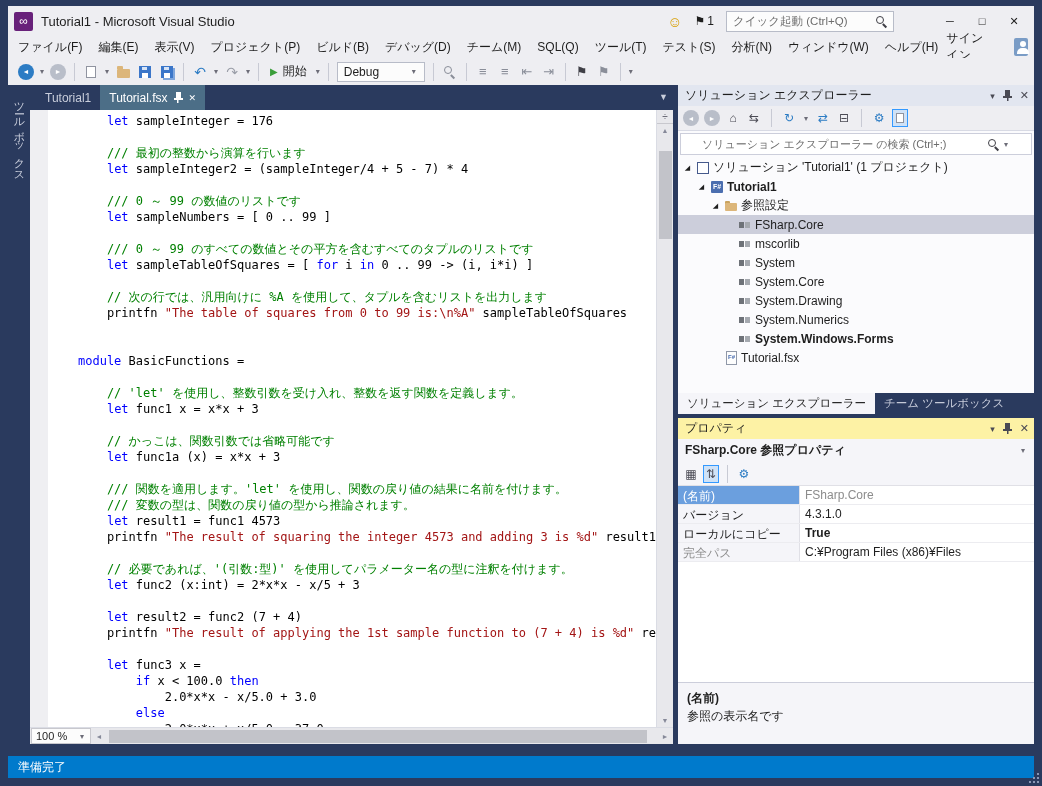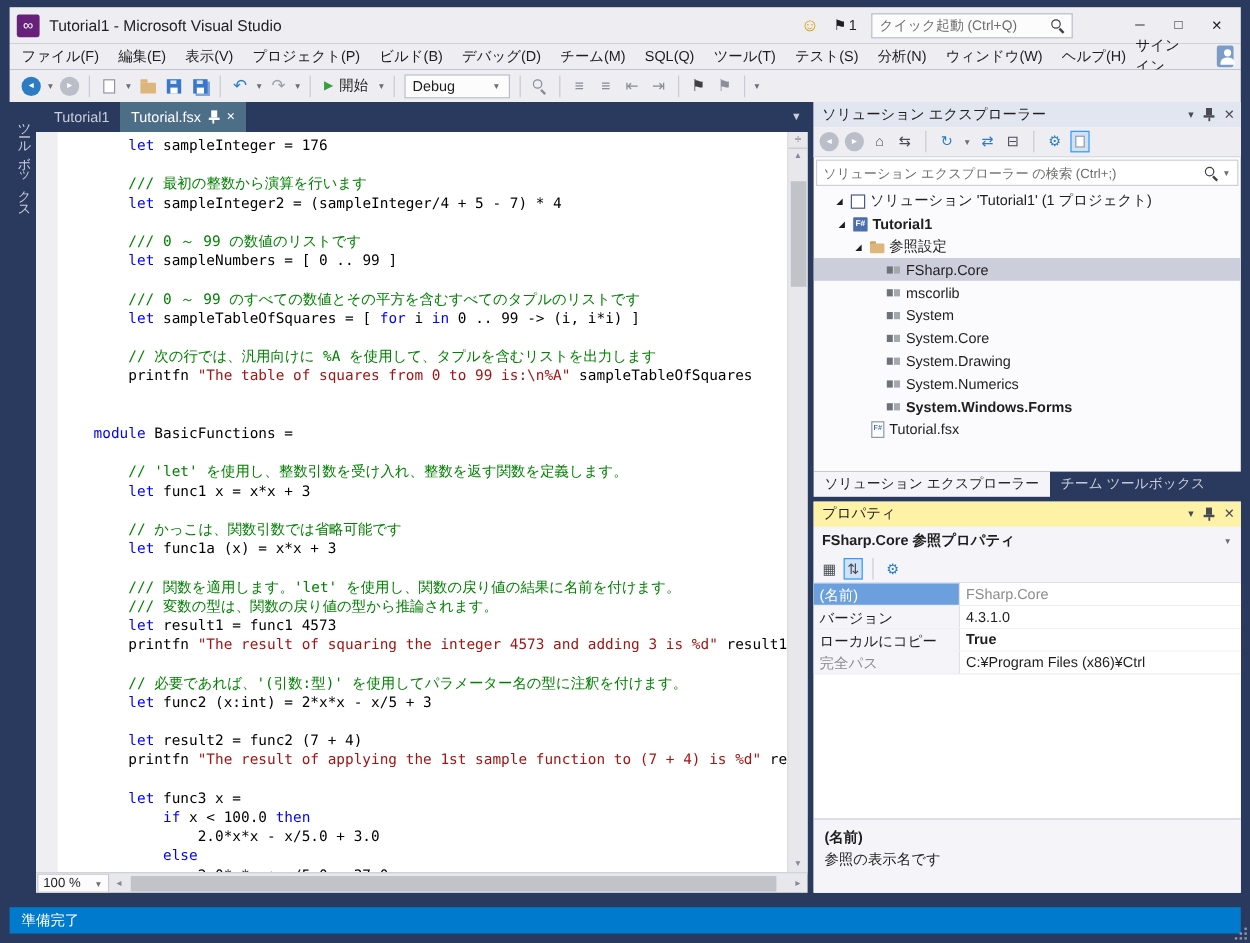--- a/index.html
+++ b/index.html
@@ -91,21 +91,21 @@
 .hdr-ic.x{font-size:11px}
 .pin{position:relative;width:9px;height:11px;display:inline-block;background:linear-gradient(#4A4A54,#4A4A54) no-repeat center bottom/1.5px 3px}
 .pin::before{content:'';position:absolute;left:2px;top:0;width:5px;height:6px;background:#4A4A54}
 .pin::after{content:'';position:absolute;left:0;top:6px;width:9px;height:1.5px;background:#4A4A54}
 .pin.white{background:linear-gradient(#fff,#fff) no-repeat center bottom/1.5px 3px}
 .pin.white::before,.pin.white::after{background:#fff}
 .se-toolbar{height:25px;flex:none;display:flex;align-items:center;gap:5px;padding:0 5px;background:#EEEEF2;border-bottom:1px solid #D8DAE4}
 .se-ic{height:18px;min-width:16px;display:inline-flex;align-items:center;justify-content:center;color:#4A4A54;font-size:12px}
 .blue-ic{color:#2C7CC4}
 .pressed{background:#CFE2F7;border:1px solid #3399FF}
-.se-search{height:22px;flex:none;margin:2px;background:#FFF;border:1px solid #CCCEDB;display:flex;align-items:center;padding:0 5px;color:#6D6D6D;font-size:11px;white-space:nowrap;overflow:hidden}
+.se-search{height:22px;flex:none;margin:2px;background:#FFF;border:1px solid #CCCEDB;display:flex;align-items:center;padding:0 21px;color:#6D6D6D;font-size:11px;white-space:nowrap;overflow:hidden}
 .search-right{margin-left:auto;display:flex;align-items:center;gap:3px;color:#3F3F46;flex:none}
 .tree{flex:1;overflow:hidden;padding-top:1px}
 .tree-row{height:19px;display:flex;align-items:center;gap:3px;white-space:nowrap}
 .tree-row.selected{background:#CCCEDB}
 .tree-arrow{width:11px;font-size:7px;color:#1E1E1E;text-align:center;flex:none}
 .bold{font-weight:bold}
 .ticon{width:14px;height:14px;position:relative;flex:none;display:inline-flex;align-items:center;justify-content:center}
 .i-solution::before{content:'';width:10px;height:10px;border:1px solid #465A8C;background:#fff}
 .i-fsharp-project::before{content:'F#';font-size:7px;font-weight:bold;color:#fff;background:#4B6EAF;width:12px;height:12px;display:flex;align-items:center;justify-content:center;border-radius:1px}
 .i-references-folder::before{content:'';position:absolute;left:1px;top:2px;width:5px;height:3px;background:#C9A35F;border-radius:1px 1px 0 0}
@@ -307,21 +307,21 @@
             </span>
         </div>
         <div class="se-search">
           <span>ソリューション エクスプローラー の検索 (Ctrl+;)</span>
           <span class="search-right">
             <span class="mag"></span>
             <span class="mini-arrow">▾</span>
           </span>
         </div>
         <div class="tree">
-            <div class="tree-row" style="padding-left: 16px;">
+            <div class="tree-row" style="padding-left: 4px;">
               <span class="tree-arrow">◢</span>
               <span class="ticon i-solution"></span>
               <span class="">ソリューション 'Tutorial1' (1 プロジェクト)</span>
             </div>
             <div class="tree-row" style="padding-left: 18px;">
               <span class="tree-arrow">◢</span>
               <span class="ticon i-fsharp-project"></span>
               <span class="bold">Tutorial1</span>
             </div>
             <div class="tree-row" style="padding-left: 32px;">
@@ -404,21 +404,21 @@
             <div class="prow">
               <div class="pname">バージョン</div>
               <div class="pvalue">4.3.1.0</div>
             </div>
             <div class="prow">
               <div class="pname">ローカルにコピー</div>
               <div class="pvalue bold">True</div>
             </div>
             <div class="prow">
               <div class="pname muted">完全パス</div>
-              <div class="pvalue">C:¥Program Files (x86)¥Ctrl</div>
+              <div class="pvalue">C:¥Program Files (x86)¥Files</div>
             </div>
           </div>
         <div class="props-desc">
           <div class="bold">(名前)</div>
           <div>参照の表示名です</div>
         </div>
       </div>
     </div>
   </div>
 

